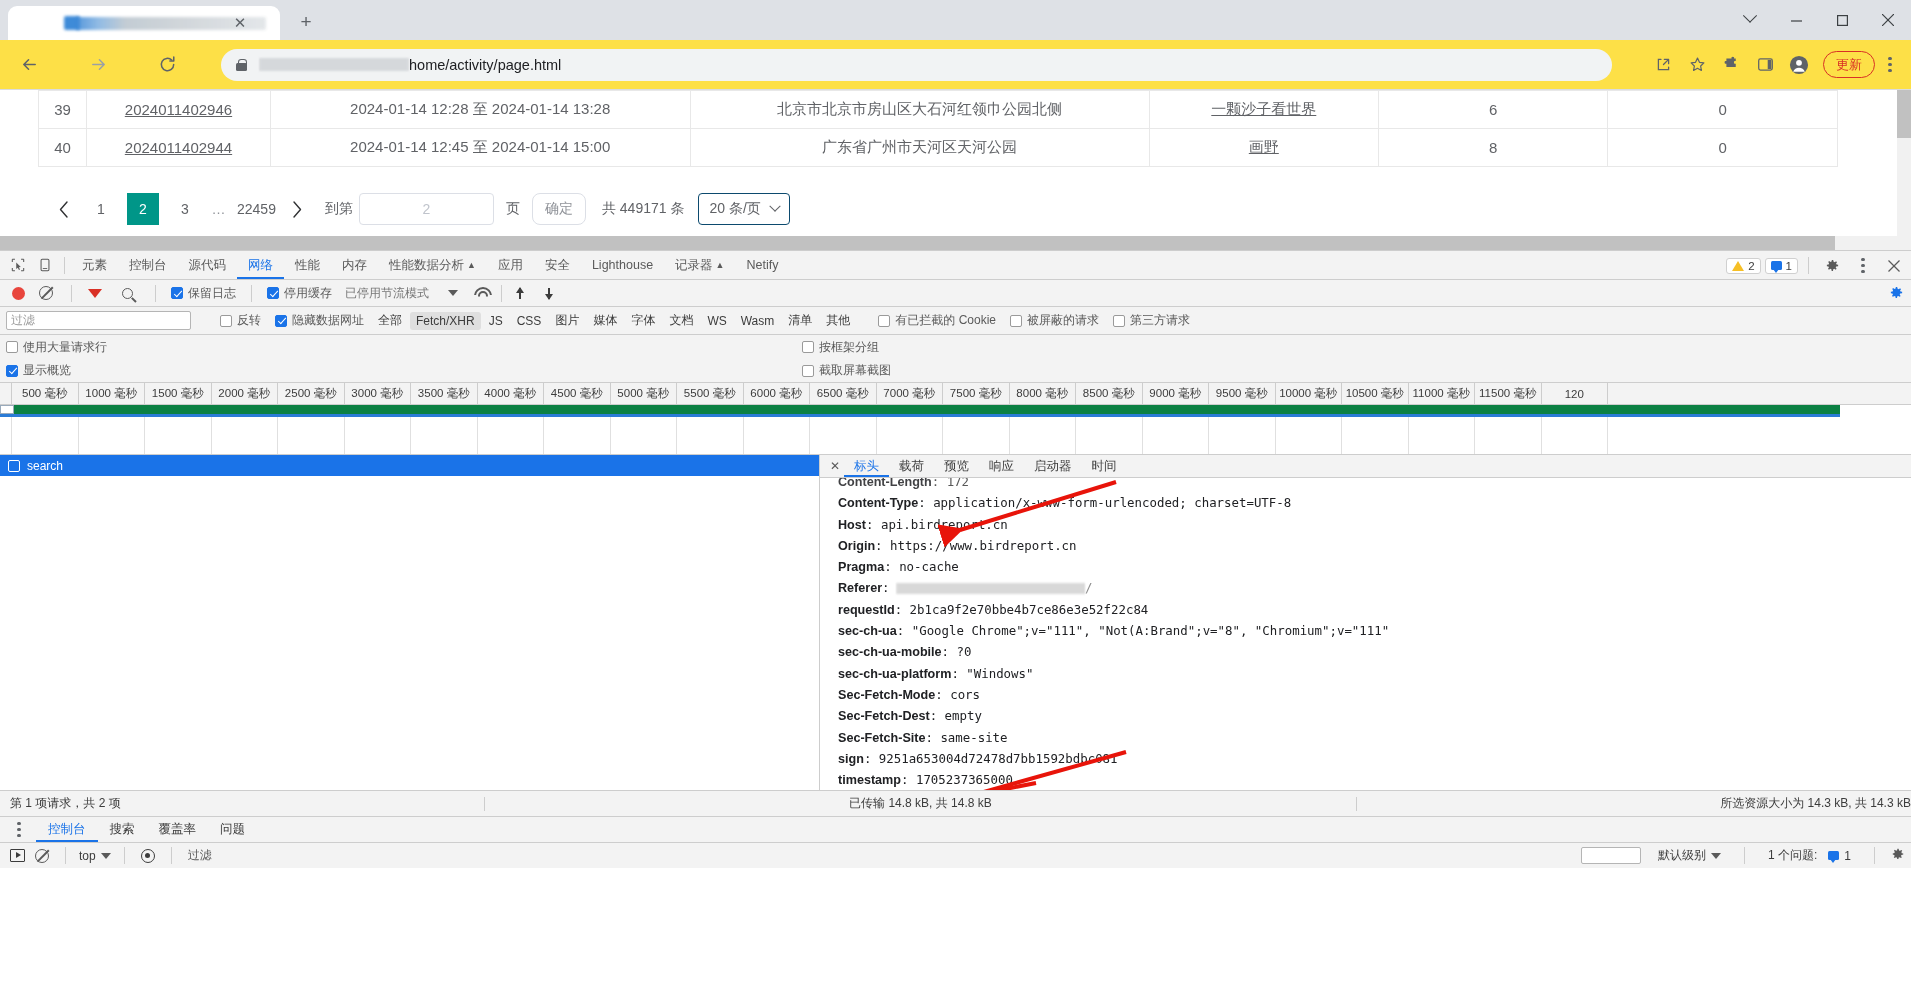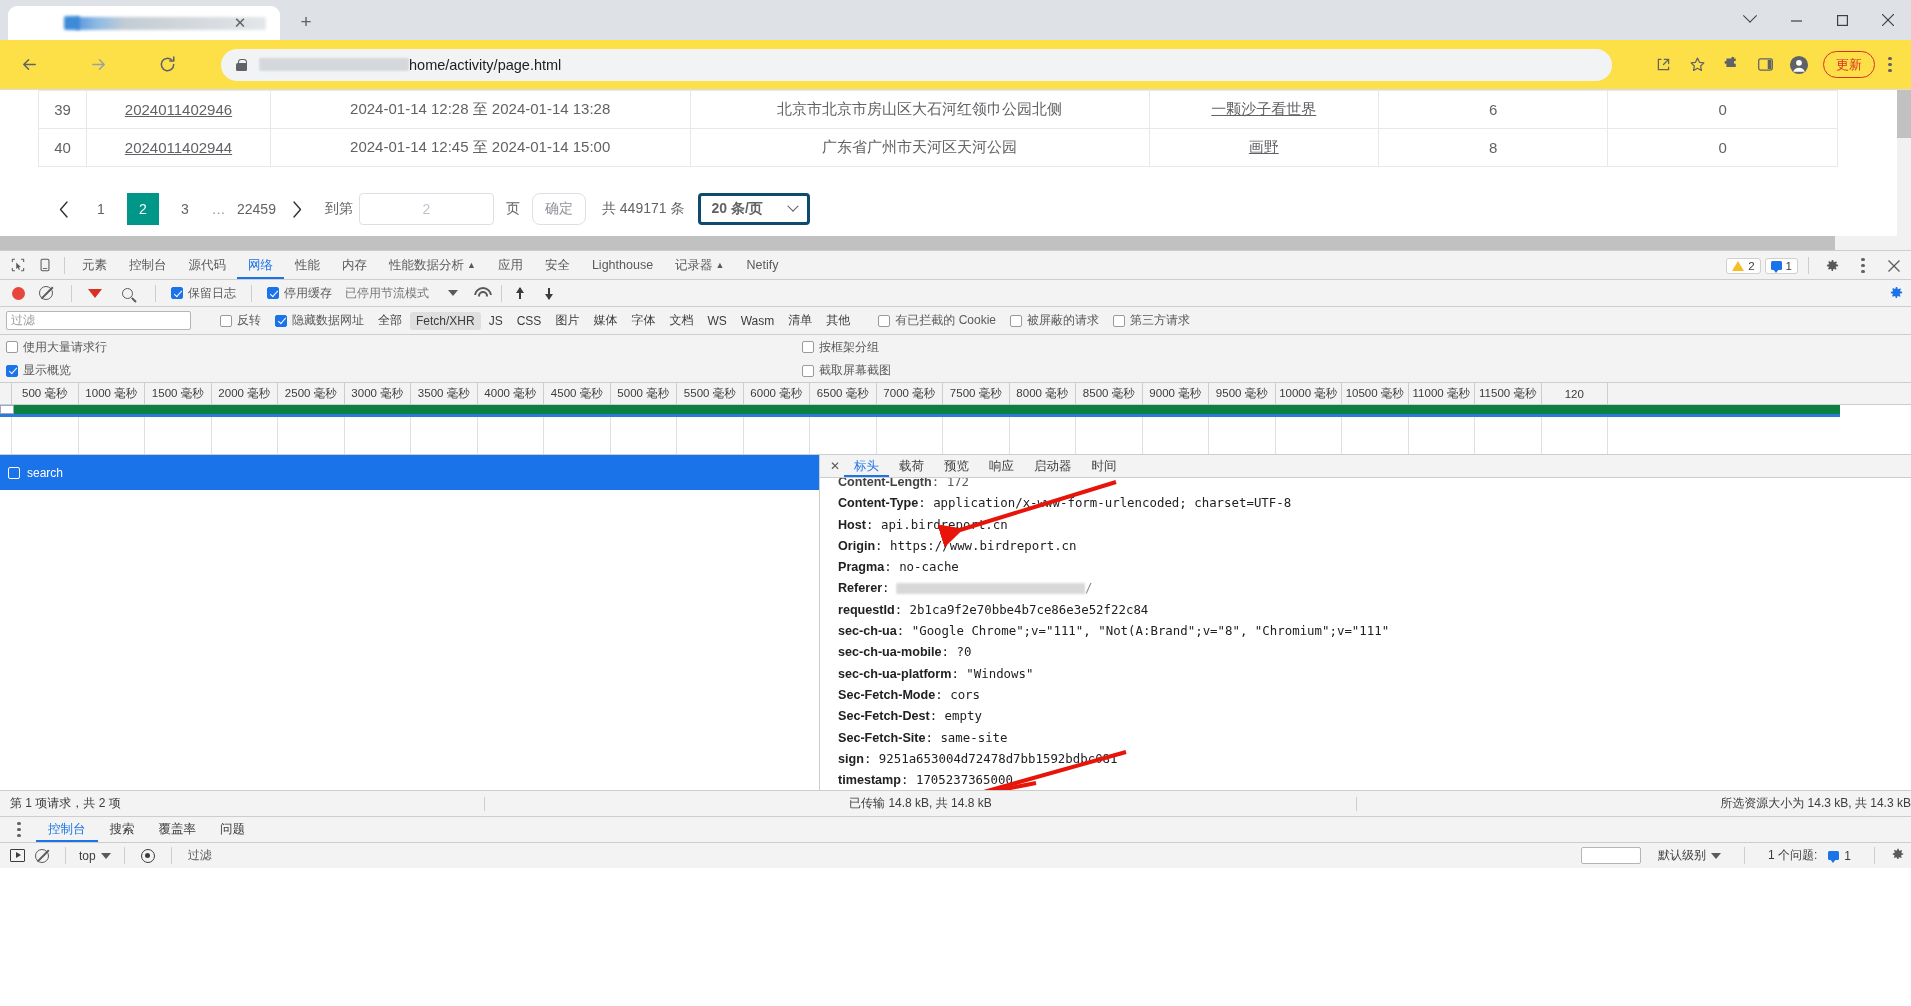--- a/index.html
+++ b/index.html
@@ -67,21 +67,21 @@
 
   .pager { display:flex; align-items:center; margin:26px 0 0 48px; font-size:14px; color:#606266; gap:0; }
   .pg-arrow { width:32px; height:32px; display:flex; align-items:center; justify-content:center; color:#303133; }
   .pg-num { min-width:32px; height:32px; display:flex; align-items:center; justify-content:center; font-size:14px; color:#606266; margin:0 5px;}
   .pg-num.active { background:#009688; color:#fff; }
   .pg-ell { min-width:26px; text-align:center; color:#909399; letter-spacing:1px;}
   .pg-label { margin:0 6px 0 12px; color:#606266; }
   .pg-input { width:135px; height:32px; border:1px solid #dcdfe6; border-radius:4px; text-align:center; color:#c0c4cc; font-size:14px; display:flex; align-items:center; justify-content:center;}
   .pg-confirm { margin-left:6px; border:1px solid #dcdfe6; border-radius:8px; height:32px; padding:0 12px; display:flex; align-items:center; color:#909399;}
   .pg-total { margin-left:16px; color:#606266; }
-  .pg-size { margin-left:14px; width:112px; height:32px; border:3px solid #0c4a6e; border-radius:4px; display:flex; align-items:center; justify-content:space-between; padding:0 10px; color:#606266;font-weight:bold;}
+  .pg-size { margin-left:14px; width:92px; height:32px; border:1px solid #0c4a6e; border-radius:4px; display:flex; align-items:center; justify-content:space-between; padding:0 10px; color:#606266;}
   .pg-size .cv { width:8px; height:8px; border-right:1.5px solid #606266; border-bottom:1.5px solid #606266; transform:rotate(45deg) translate(-2px,-2px);}
 
   .scroll-h { position:absolute; left:0; right:0; bottom:0; height:14px; background:#f1f1f1; }
   .scroll-h .thumb { height:14px; width:96%; background:#c1c1c1; border-radius:0; }
   .scroll-v-page { position:absolute; right:0; top:0; width:14px; height:100%; background:#f1f1f1; }
   .scroll-v-page .thumb { width:14px; height:48px; background:#c1c1c1; }
 
   
   .dt { background:#f3f3f3; border-top:1px solid #cdcdcd; font-size:12px; color:#5a5a5a; }
   .dt-tabbar { height:29px; display:flex; align-items:center; border-bottom:1px solid #cdcdcd; padding-left:4px; position:relative;}
@@ -132,21 +132,21 @@
   .ov-band2 { position:absolute; left:0; top:9px; height:3px; width:1840px; background:#2b7bd6;}
   .ov-grid { position:absolute; top:12px; left:0; right:0; bottom:0; display:flex;}
   .ov-cell { width:66.5px; flex:0 0 66.5px; border-right:1px solid #e0e0e0;}
   .ov-cell:first-child{flex:0 0 12px;width:12px;}
   .ov-start { position:absolute; left:0; top:0; width:14px; height:9px; background:#fff; border:1px solid #9ab;}
 
   .dt-main { display:flex; height:335px; background:#fff; }
   .req-list { width:820px; border-right:1px solid #cdcdcd; }
   .req-head { height:22px; border-bottom:1px solid #cdcdcd; display:flex; align-items:center; padding-left:8px; font-size:12px; color:#3c3c3c; background:#f3f3f3; position:relative;}
   .sort-caret { position:absolute; right:12px; width:0;height:0;border-left:5px solid transparent;border-right:5px solid transparent;border-bottom:6px solid #5a5a5a;}
-  .req-row { height:35px; background:#1a73e8; color:#fff; display:flex; align-items:center; padding-left:8px; font-size:12px; gap:7px;}
+  .req-row { height:21px; background:#1a73e8; color:#fff; display:flex; align-items:center; padding-left:8px; font-size:12px; gap:7px;}
   .req-row .cb { border-color:#fff; background:transparent;}
 
   .detail { flex:1; display:flex; flex-direction:column; }
   .detail-tabs { height:23px; background:#f3f3f3; border-bottom:1px solid #cdcdcd; display:flex; align-items:center; gap:0; padding-left:6px;}
   .dtab { padding:0 10px; height:22px; display:flex; align-items:center; font-size:12.5px; color:#3c3c3c;}
   .dtab.active { color:#1a73e8; box-shadow:inset 0 -2px 0 #1a73e8;}
   .close-x { width:18px; text-align:center; color:#5a5a5a; font-size:12px;}
   .hdrs { padding:4px 0 0 18px; font-family:"DejaVu Sans Mono","Liberation Mono",monospace; font-size:12.4px; color:#202124; overflow:hidden; position:relative; flex:1;}
   .hdr-line { height:21.3px; line-height:21.3px; white-space:nowrap; }
   .hdr-line b { font-family:"Liberation Sans",sans-serif; font-weight:bold; color:#202124; font-size:12.6px;}

